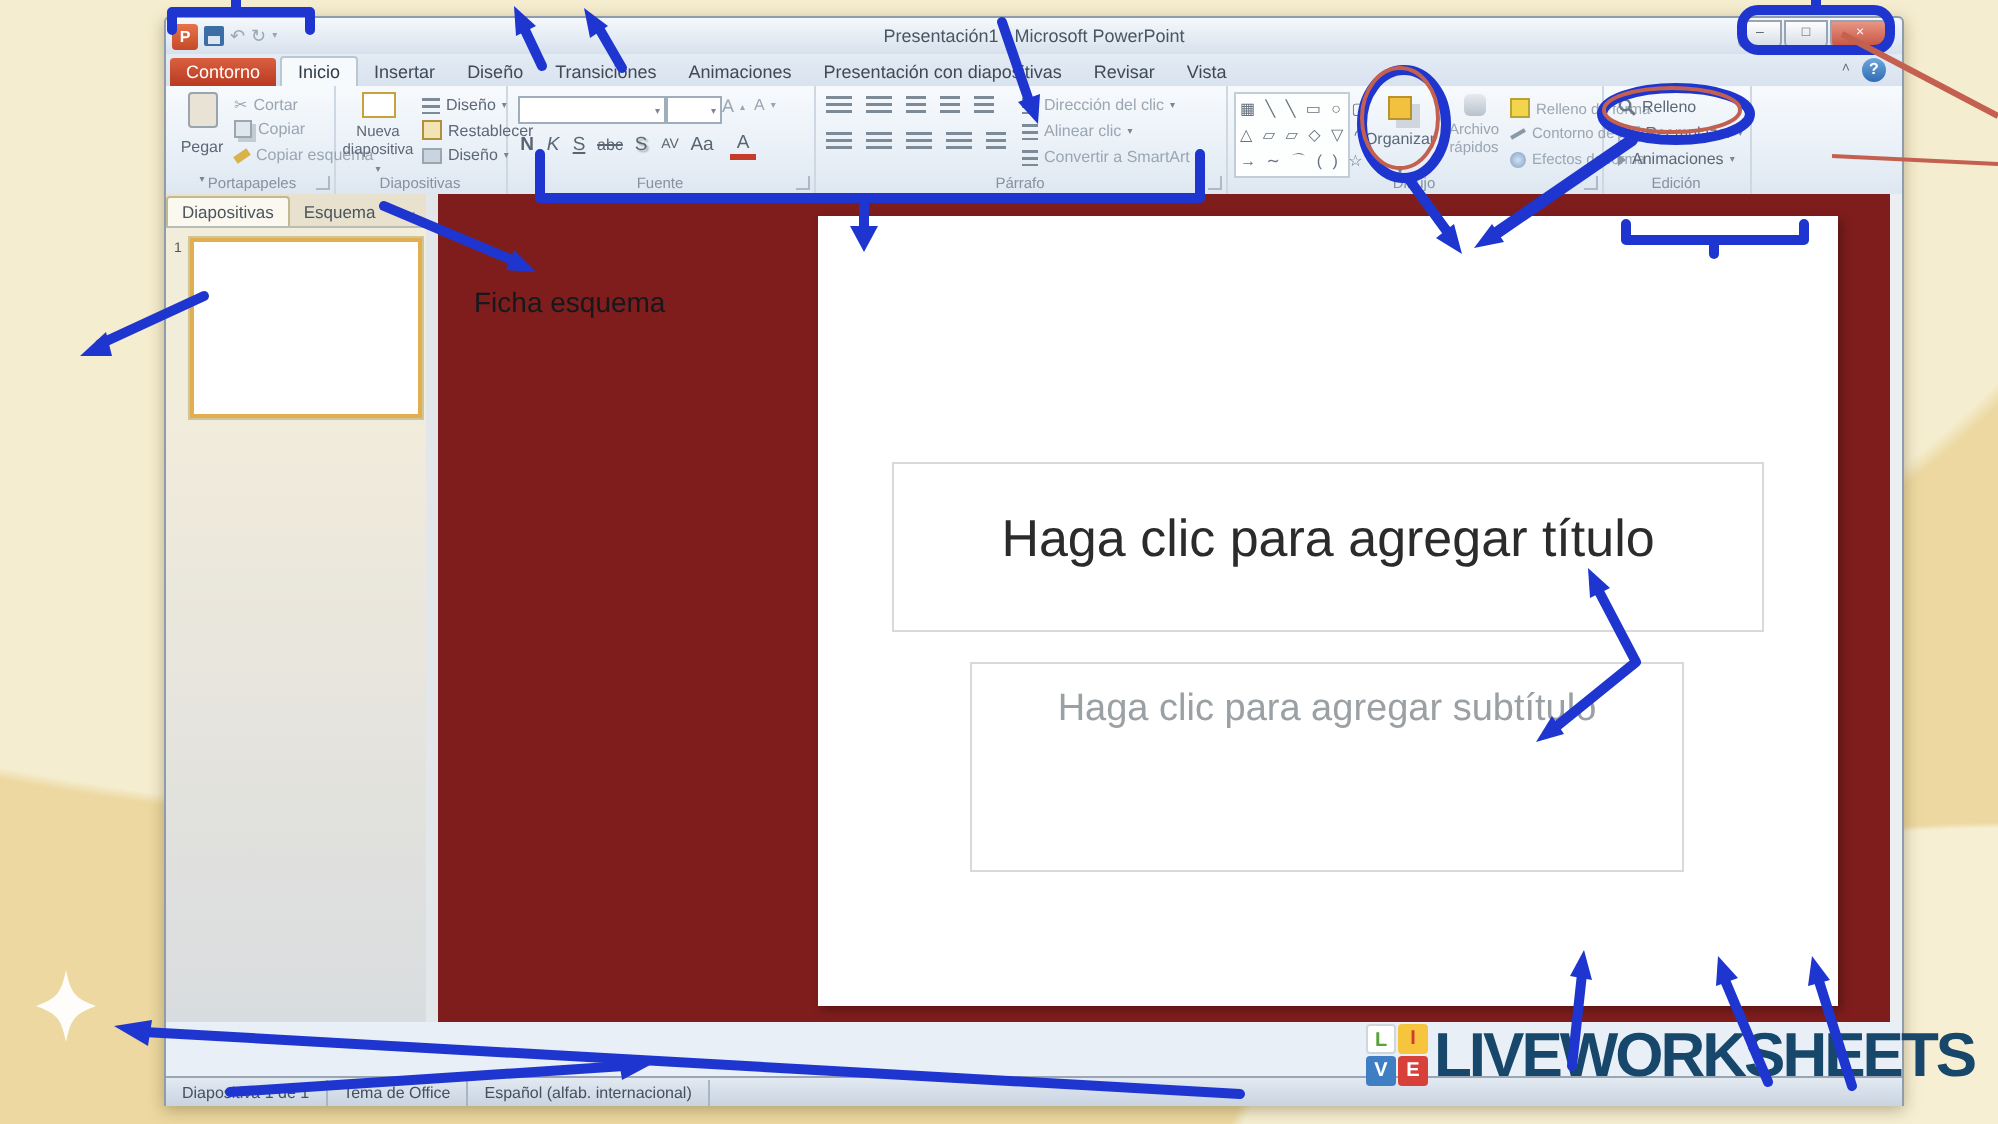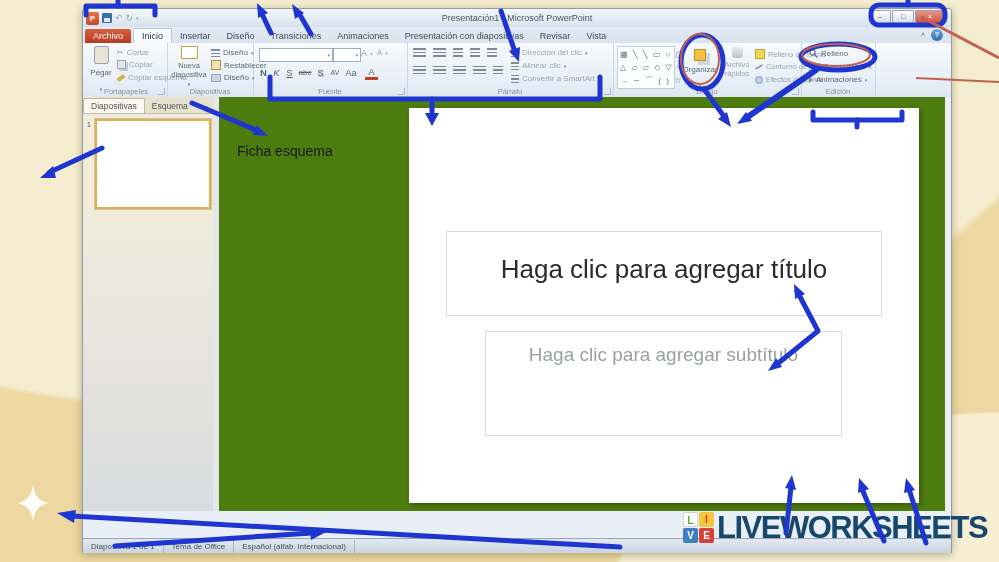--- a/index.html
+++ b/index.html
@@ -40,21 +40,21 @@
   .lic{width:13px;height:10px;background:repeating-linear-gradient(to bottom,#7d8a98 0 1.5px,rgba(0,0,0,0) 1.5px 3.5px)}
   .combo{height:12px;border:1px solid #9fadbd;background:#fff;display:flex;align-items:center;justify-content:flex-end;padding-right:2px}
   .fbtn{font-size:9.5px;color:#5a6573;width:13px;text-align:center;line-height:14px}
   .shrow{font-size:8px;letter-spacing:1.5px;color:#667280;line-height:13px;white-space:nowrap}
   .icon-sq{display:inline-block}
   
   .panel{left:0;top:88px;width:130px;height:414px;background:linear-gradient(#f2ecdb 0 25%,#d9dcdf)}
   .ptab{height:14px;line-height:14px;font-size:8.5px;padding:0 7px;color:#4a5560}
   .ptab.active{background:#fbf8ef;border:1px solid #c2b98f;border-bottom:none;border-radius:2px 2px 0 0}
   .pdiv{left:130px;top:88px;width:6px;height:414px;background:#e4e7ea;border-right:1px solid #aab2ba}
-  .canvas{left:136px;top:88px;width:726px;height:414px;background:#4d7c0f}
+  .canvas{left:136px;top:88px;width:726px;height:414px;background:#7f1d1d}
   .gutter{left:862px;top:88px;width:6px;height:414px;background:#eceff2}
   .slide{left:190px;top:11px;width:510px;height:395px;background:#fff;box-shadow:2px 2px 5px rgba(0,0,0,.3)}
   .ph{border:1px solid #d9d9d9;text-align:center}
   .notesrow{left:0;top:502px;width:100%;height:27px;background:#c6cace}
   .notes{position:absolute;left:136px;top:0;width:726px;height:26px;background:#fff;border-top:1px solid #9aa2ac;
     font-size:11px;color:#30363d;padding:4px 0 0 10px;box-sizing:border-box}
   .sbar{left:0;top:529px;width:100%;height:14px;background:linear-gradient(#e2e9f1,#c9d4e1);border-top:1px solid #9aa6b4;
     display:flex;align-items:center;font-size:8px;color:#45505c}
   .seg{padding:0 8px;border-right:1px solid #aab6c2;line-height:13px;white-space:nowrap}
   
@@ -82,21 +82,21 @@
       </div>
       <div class="wtitle">Presentación1 - Microsoft PowerPoint</div>
       <div class="ab" style="right:6px;top:1px;display:flex;gap:1px">
         <span class="wb">–</span>
         <span class="wb">□</span>
         <span class="wb close">×</span>
       </div>
     </div>
 
     <div class="ab trow">
-      <span class="tab file">Archivo</span>
+      <span class="tab file">Contorno</span>
       <span class="tab active">Inicio</span>
       <span class="tab">Insertar</span>
       <span class="tab">Diseño</span>
       <span class="tab">Transiciones</span>
       <span class="tab">Animaciones</span>
       <span class="tab">Presentación con diapositivas</span>
       <span class="tab">Revisar</span>
       <span class="tab">Vista</span>
       <span class="ab" style="right:26px;top:4px;font-size:7px;color:#66727e">˄</span>
       <span class="ab" style="right:8px;top:2px;width:12px;height:12px;border-radius:50%;background:linear-gradient(#6fa7dd,#2f6cb3);color:#fff;font-size:8px;font-weight:bold;text-align:center;line-height:12px">?</span>

